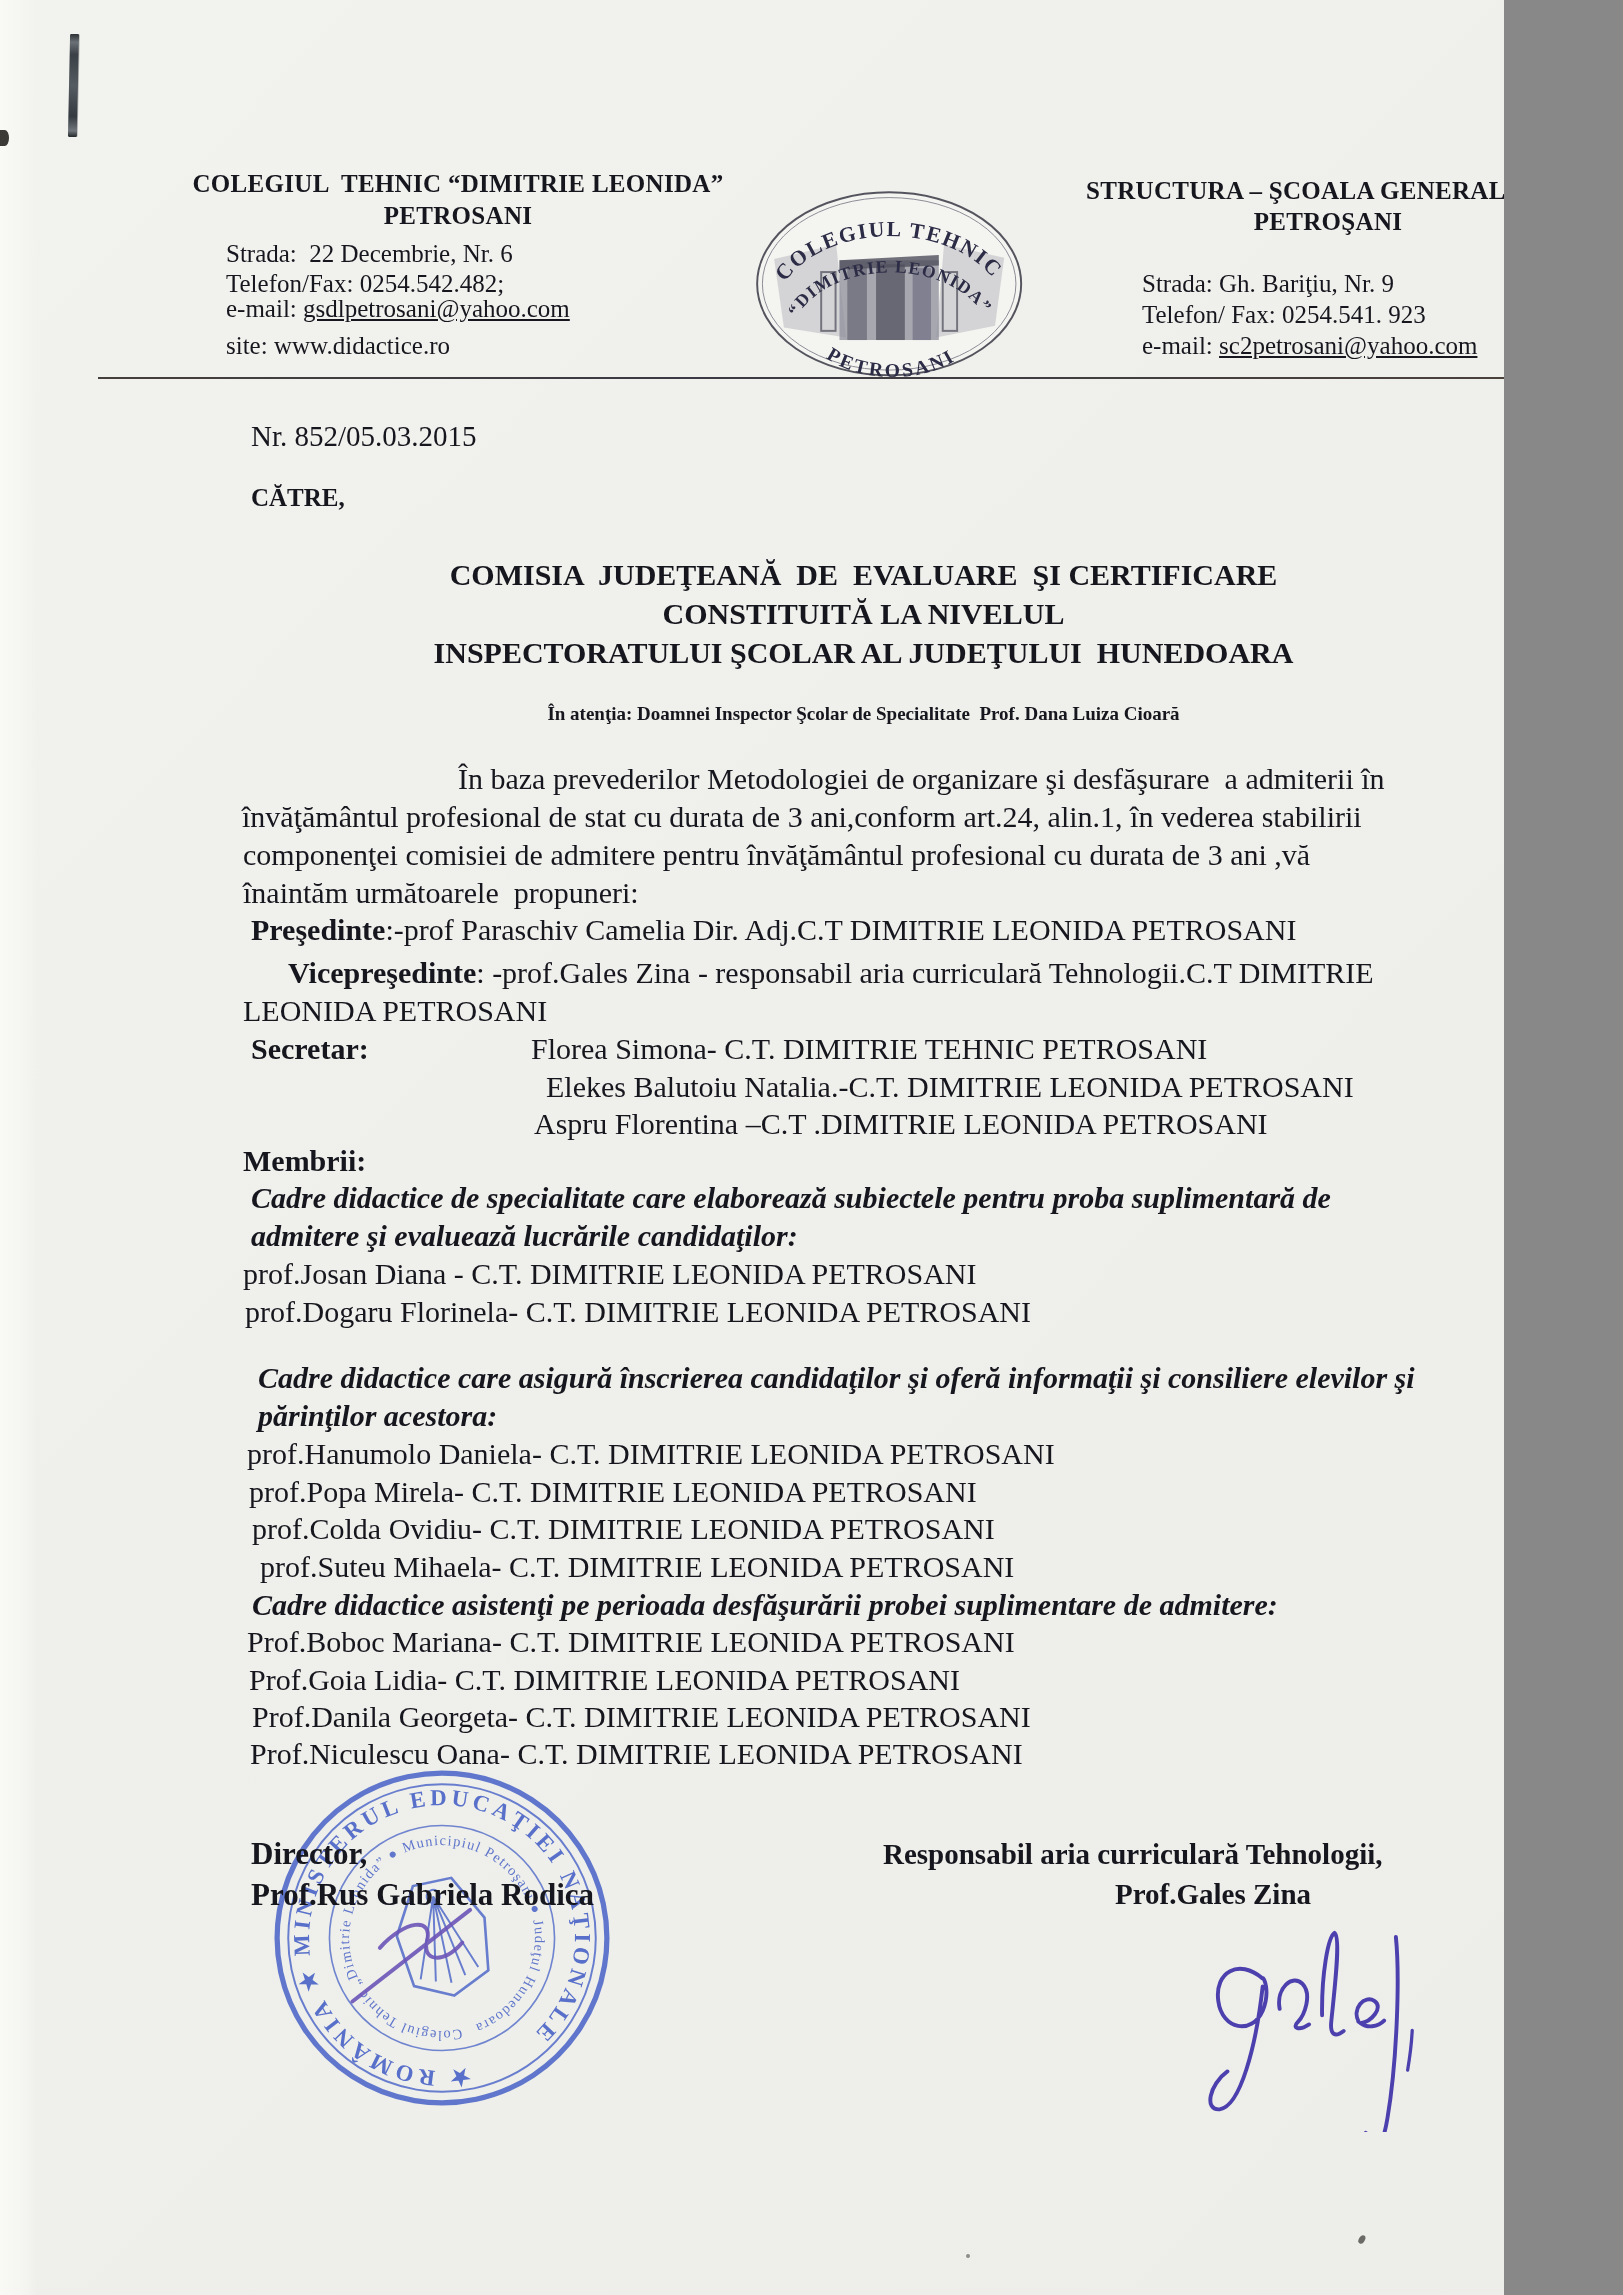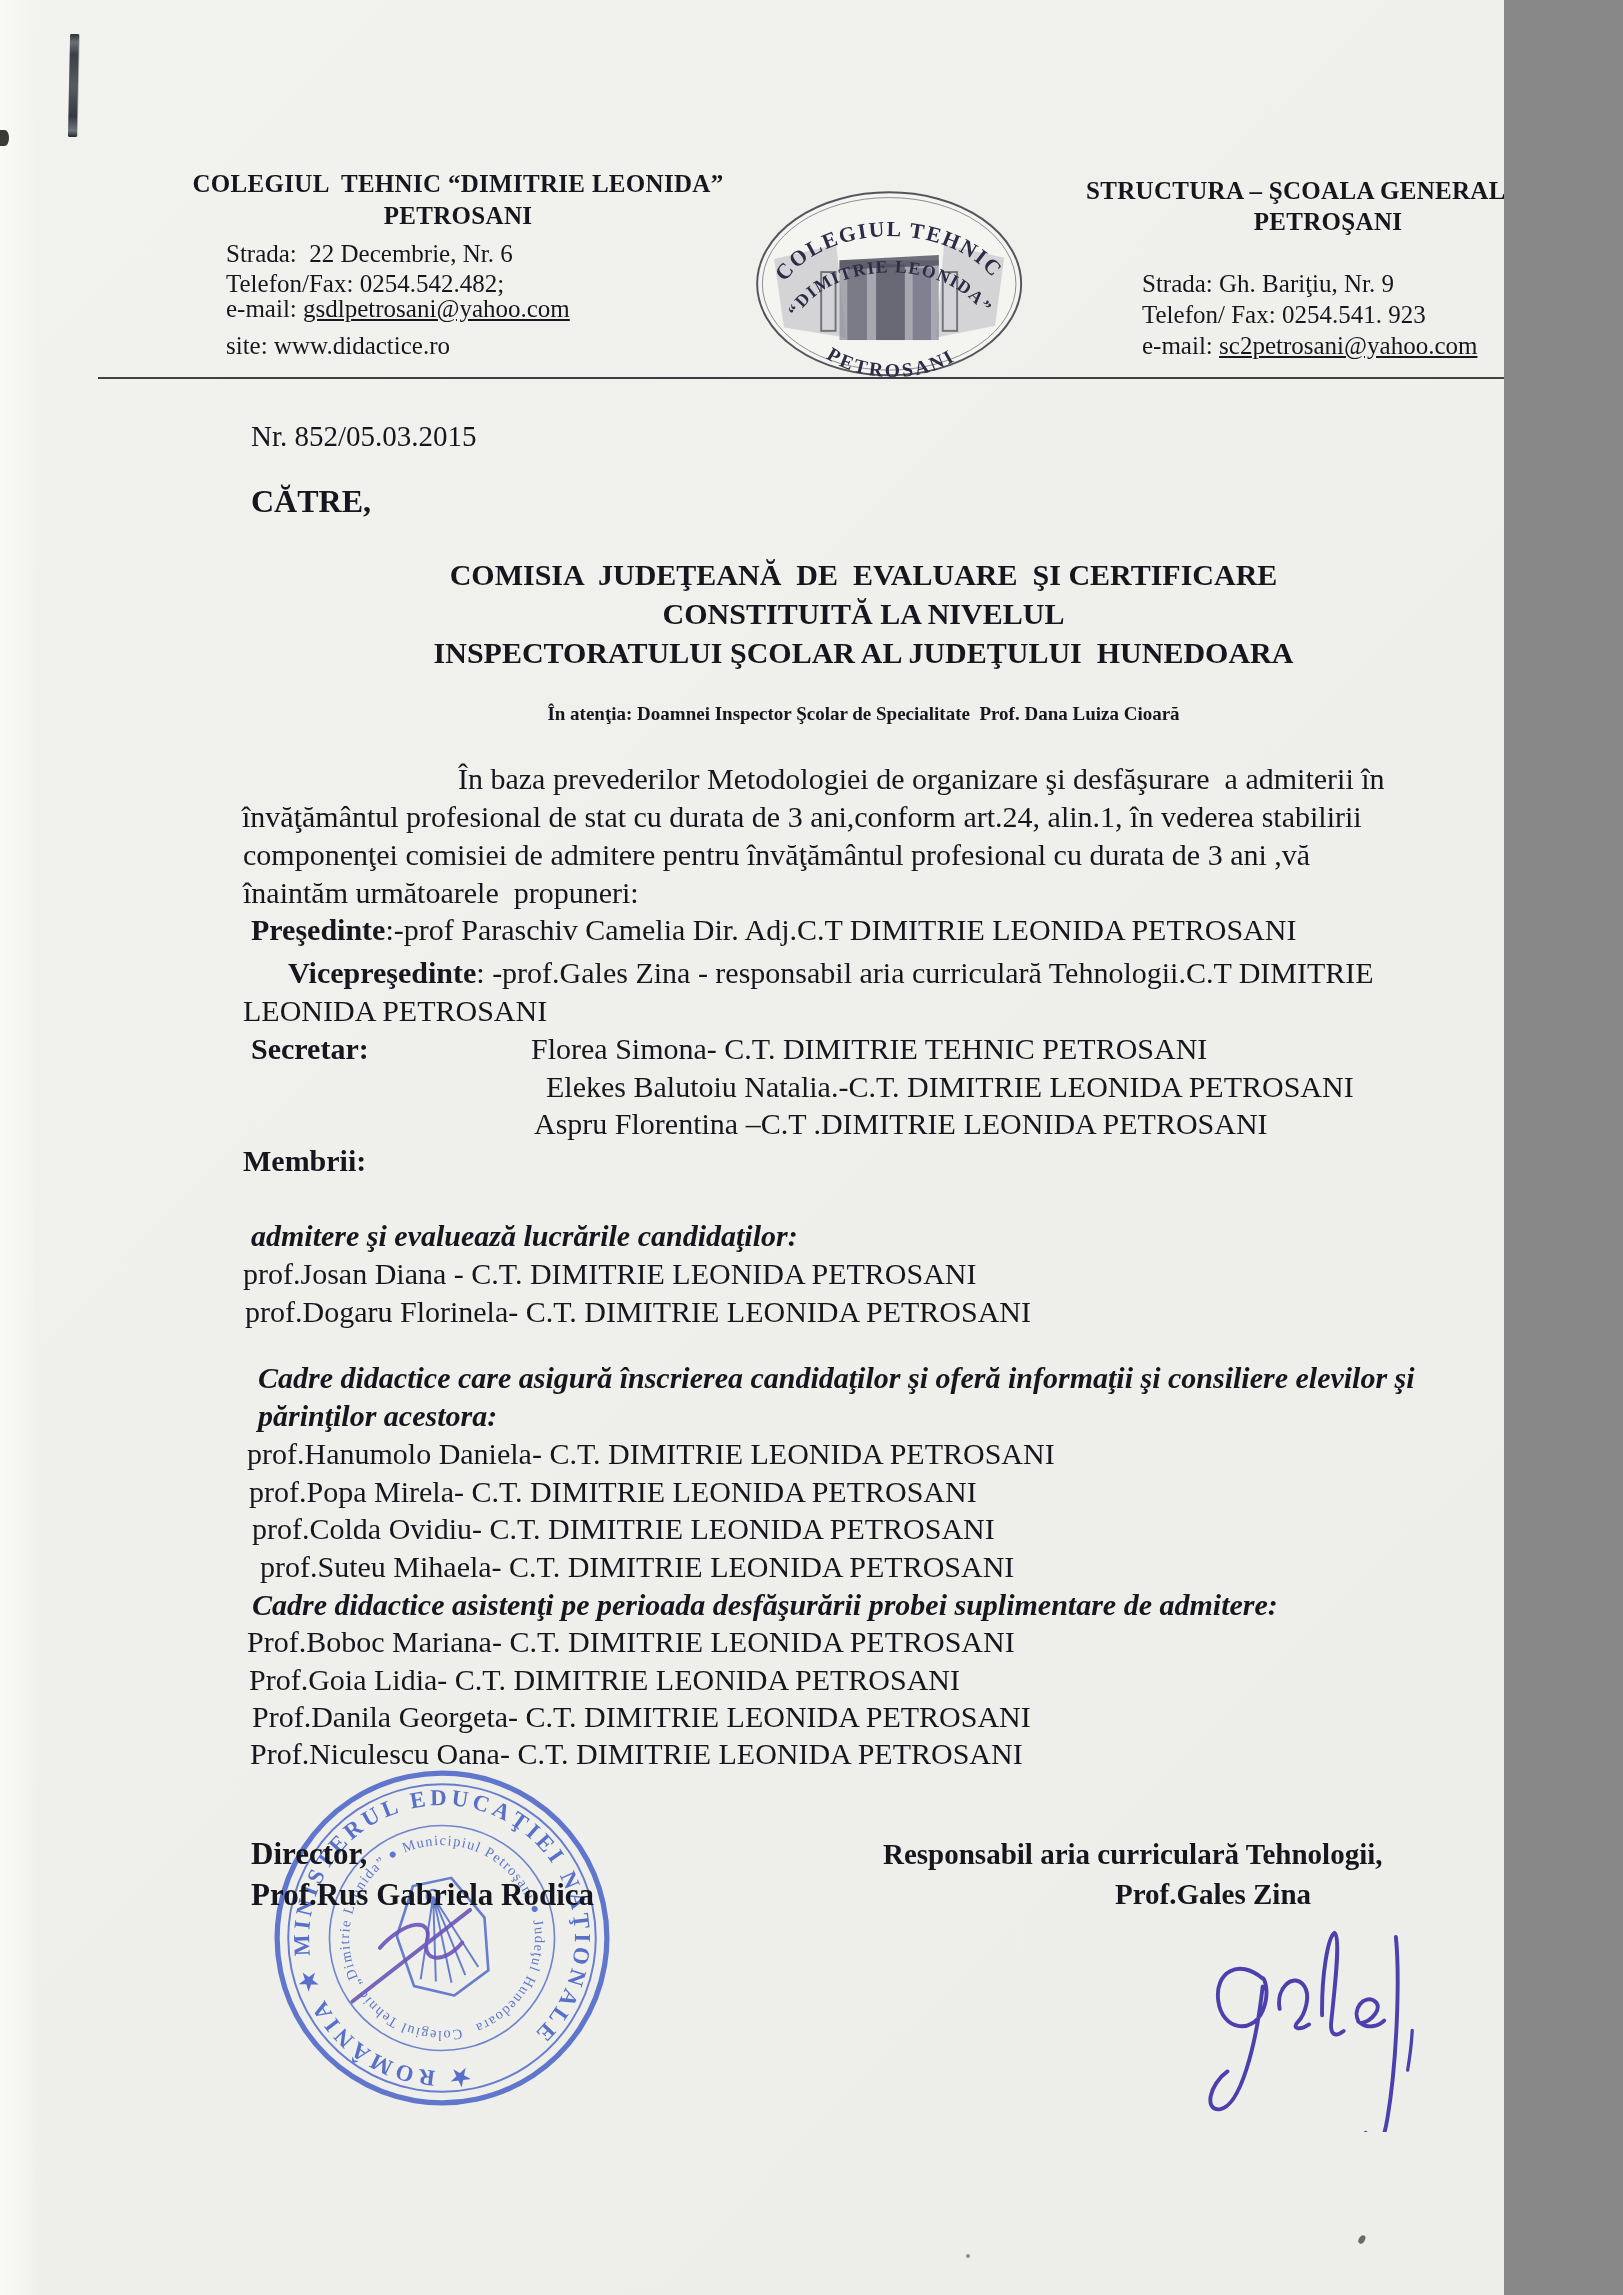--- a/index.html
+++ b/index.html
@@ -81,41 +81,42 @@
 
   <div class="hline h-title" style="left:1086px;top:178px;width:484px;">STRUCTURA – ŞCOALA GENERALĂ NR. 2</div>
   <div class="hline h-title" style="left:1086px;top:209px;width:484px;">PETROŞANI</div>
   <div class="hline h-small" style="left:1142px;top:271px;">Strada: Gh. Bariţiu, Nr. 9</div>
   <div class="hline h-small" style="left:1142px;top:302px;">Telefon/ Fax: 0254.541. 923</div>
   <div class="hline h-small" style="left:1142px;top:333px;"><span>e-mail: </span><span class="u">sc2petrosani@yahoo.com</span></div>
 
   <div class="divider"></div>
 
   <div class="line" style="left:251px;top:422px;font-size:29px;">Nr. 852/05.03.2015</div>
-  <div class="line b" style="left:251px;top:485px;font-size:32px;">CĂTRE,</div>
+  <div class="line b" style="left:251px;top:485px;font-size:25px;">CĂTRE,</div>
 
   <div class="line b center-wide" style="top:548px;">COMISIA  JUDEŢEANĂ  DE  EVALUARE  ŞI CERTIFICARE</div>
   <div class="line b center-wide" style="top:587px;">CONSTITUITĂ LA NIVELUL</div>
   <div class="line b center-wide" style="top:626px;">INSPECTORATULUI ŞCOLAR AL JUDEŢULUI  HUNEDOARA</div>
   <div class="line b center-wide" style="top:692px;font-size:19px;">În atenţia: Doamnei Inspector Şcolar de Specialitate  Prof. Dana Luiza Cioară</div>
 
   <div class="line" style="left:458px;top:764px;">În baza prevederilor Metodologiei de organizare şi desfăşurare  a admiterii în</div>
   <div class="line" style="left:242px;top:802px;">învăţământul profesional de stat cu durata de 3 ani,conform art.24, alin.1, în vederea stabilirii</div>
   <div class="line" style="left:243px;top:840px;">componenţei comisiei de admitere pentru învăţământul profesional cu durata de 3 ani ,vă</div>
   <div class="line" style="left:243px;top:878px;">înaintăm următoarele  propuneri:</div>
 
   <div class="line" style="left:251px;top:915px;"><span class="b">Preşedinte</span><span>:-prof Paraschiv Camelia Dir. Adj.C.T DIMITRIE LEONIDA PETROSANI</span></div>
   <div class="line" style="left:251px;top:958px;margin-left:37px;"><span class="b">Vicepreşedinte</span><span>: -prof.Gales Zina - responsabil aria curriculară Tehnologii.C.T DIMITRIE</span></div>
   <div class="line" style="left:243px;top:996px;">LEONIDA PETROSANI</div>
   <div class="line b" style="left:251px;top:1034px;">Secretar:</div>
   <div class="line" style="left:531px;top:1034px;">Florea Simona- C.T. DIMITRIE TEHNIC PETROSANI</div>
   <div class="line" style="left:546px;top:1072px;">Elekes Balutoiu Natalia.-C.T. DIMITRIE LEONIDA PETROSANI</div>
   <div class="line" style="left:534px;top:1109px;">Aspru Florentina –C.T .DIMITRIE LEONIDA PETROSANI</div>
   <div class="line b" style="left:243px;top:1146px;">Membrii:</div>
 
+  <div class="line bi" style="left:251px;top:1183px;">Cadre didactice de specialitate care elaborează subiectele pentru proba suplimentară de</div>
   <div class="line bi" style="left:251px;top:1221px;">admitere şi evaluează lucrările candidaţilor:</div>
   <div class="line" style="left:243px;top:1259px;">prof.Josan Diana - C.T. DIMITRIE LEONIDA PETROSANI</div>
   <div class="line" style="left:245px;top:1297px;">prof.Dogaru Florinela- C.T. DIMITRIE LEONIDA PETROSANI</div>
 
   <div class="line bi" style="left:258px;top:1363px;">Cadre didactice care asigură înscrierea candidaţilor şi oferă informaţii şi consiliere elevilor şi</div>
   <div class="line bi" style="left:258px;top:1401px;">părinţilor acestora:</div>
   <div class="line" style="left:247px;top:1439px;">prof.Hanumolo Daniela- C.T. DIMITRIE LEONIDA PETROSANI</div>
   <div class="line" style="left:249px;top:1477px;">prof.Popa Mirela- C.T. DIMITRIE LEONIDA PETROSANI</div>
   <div class="line" style="left:252px;top:1514px;">prof.Colda Ovidiu- C.T. DIMITRIE LEONIDA PETROSANI</div>
   <div class="line" style="left:260px;top:1552px;">prof.Suteu Mihaela- C.T. DIMITRIE LEONIDA PETROSANI</div>

